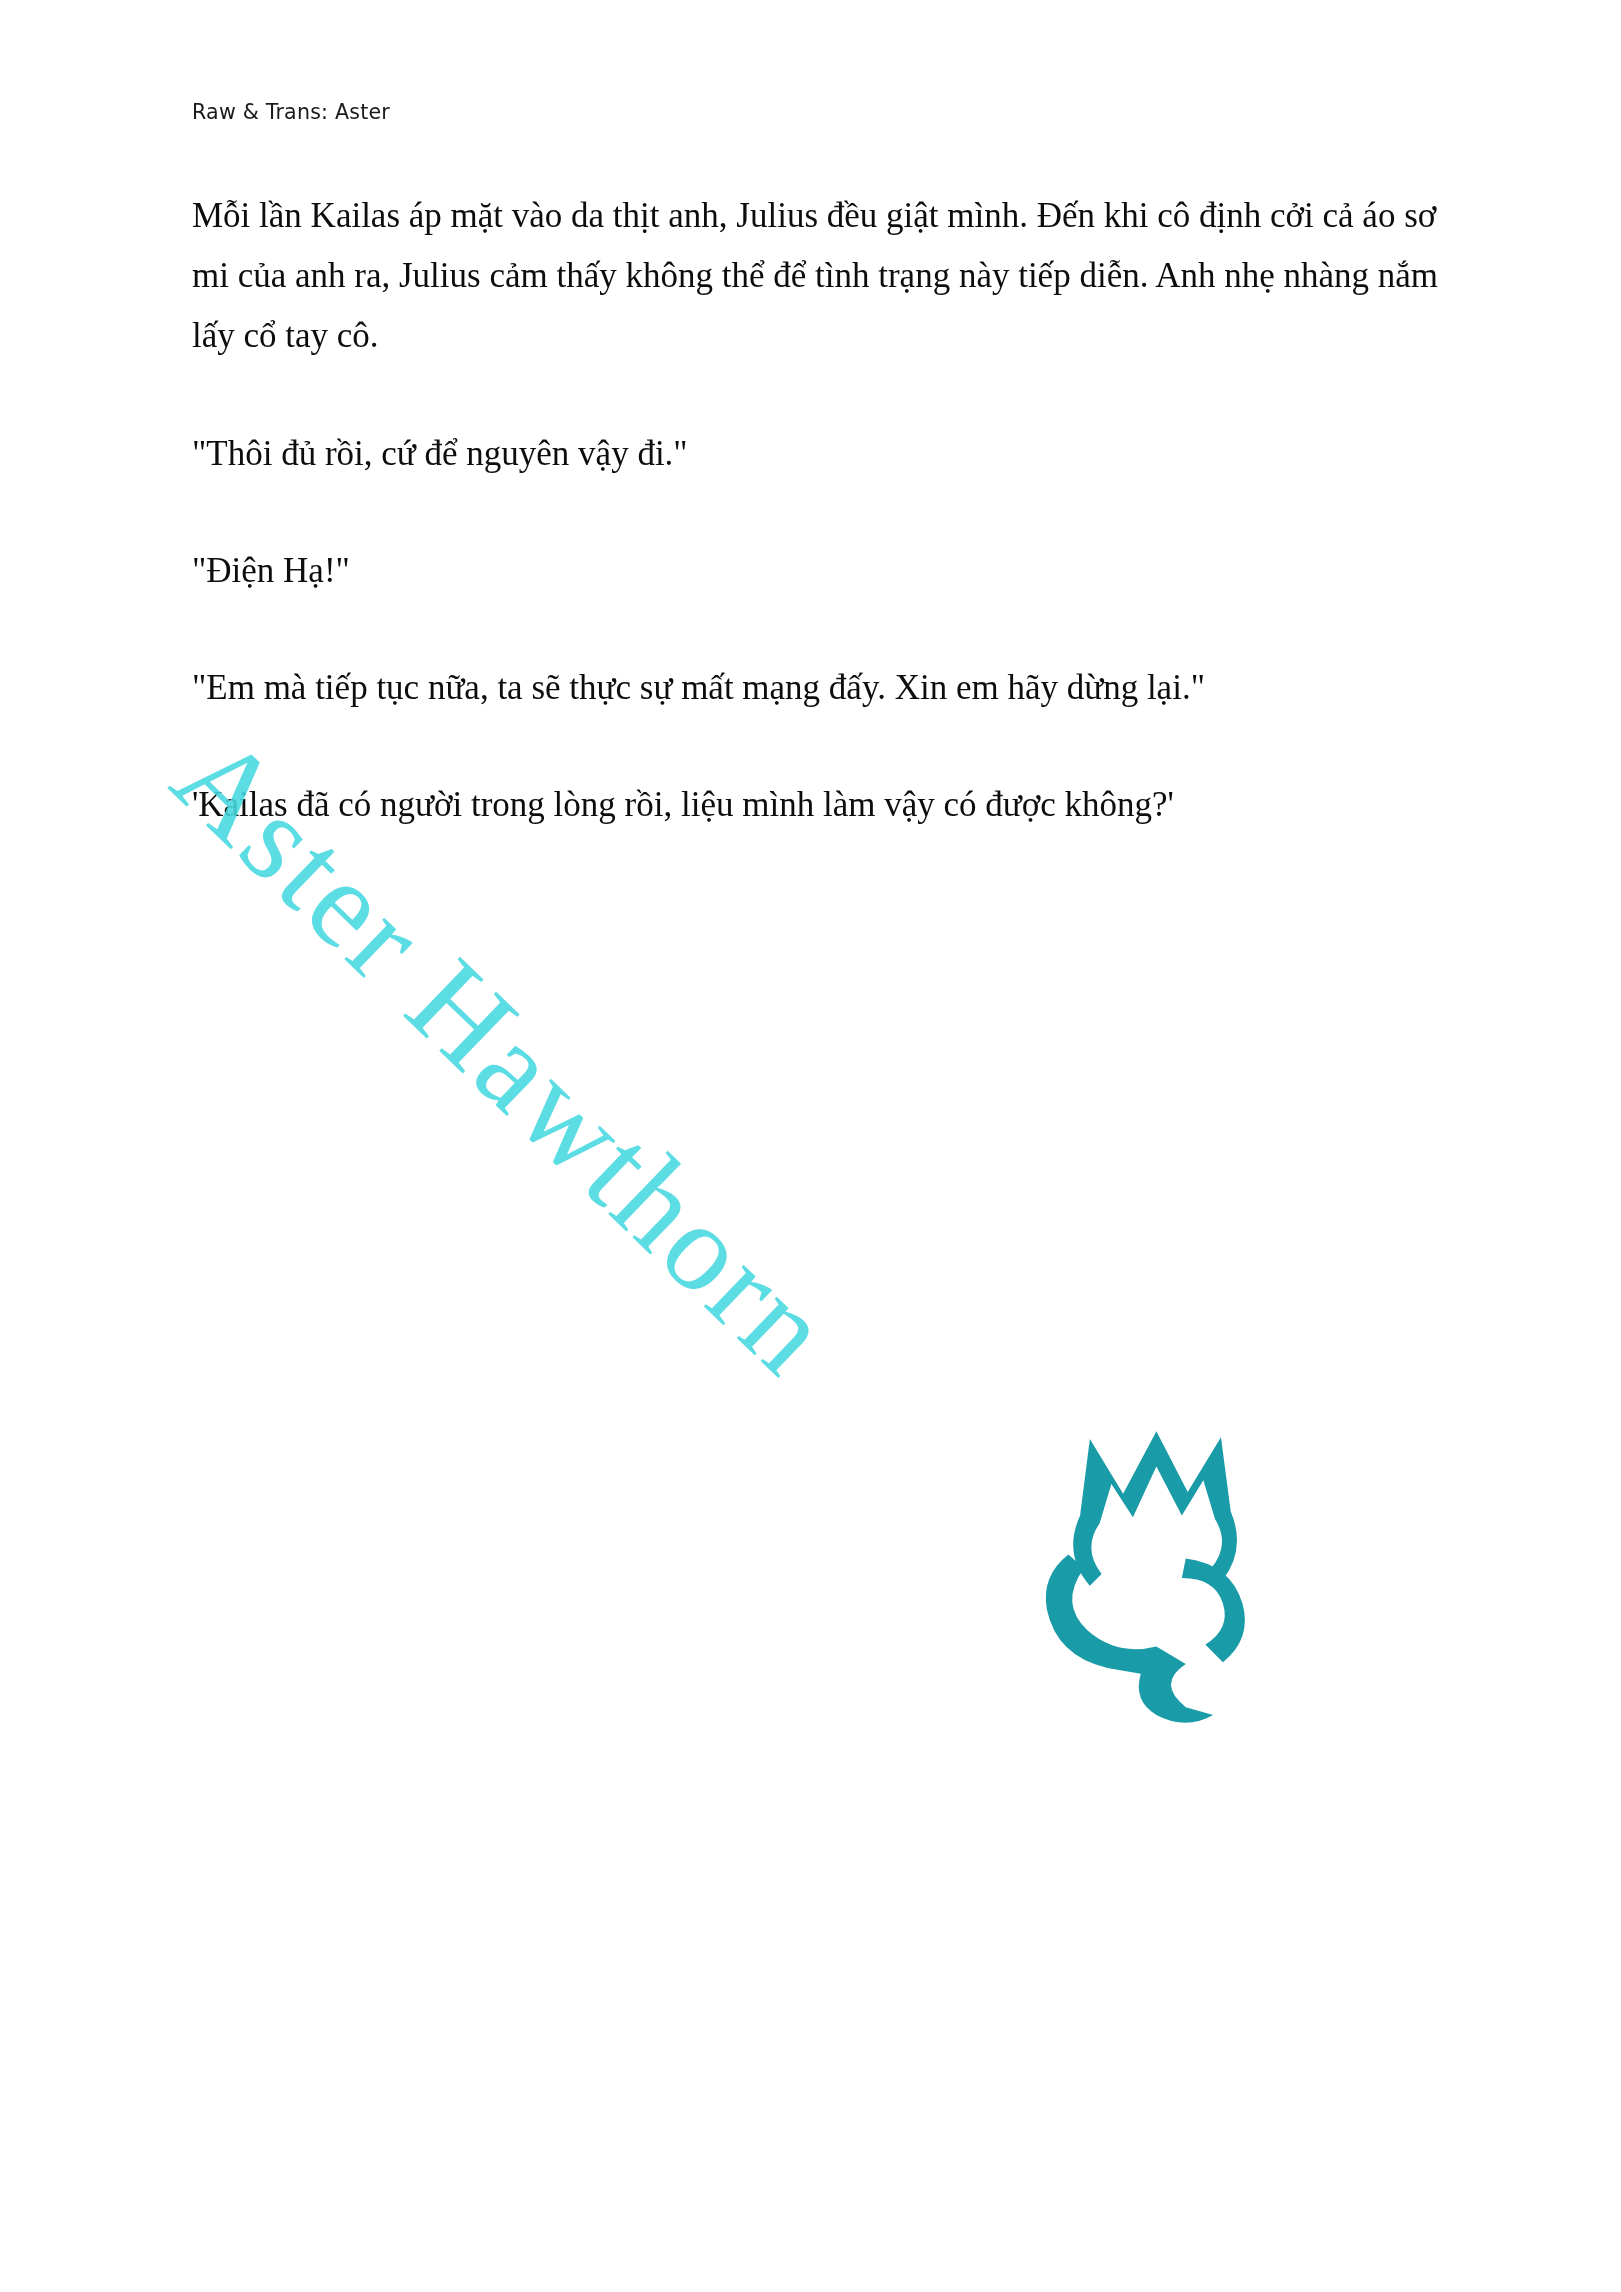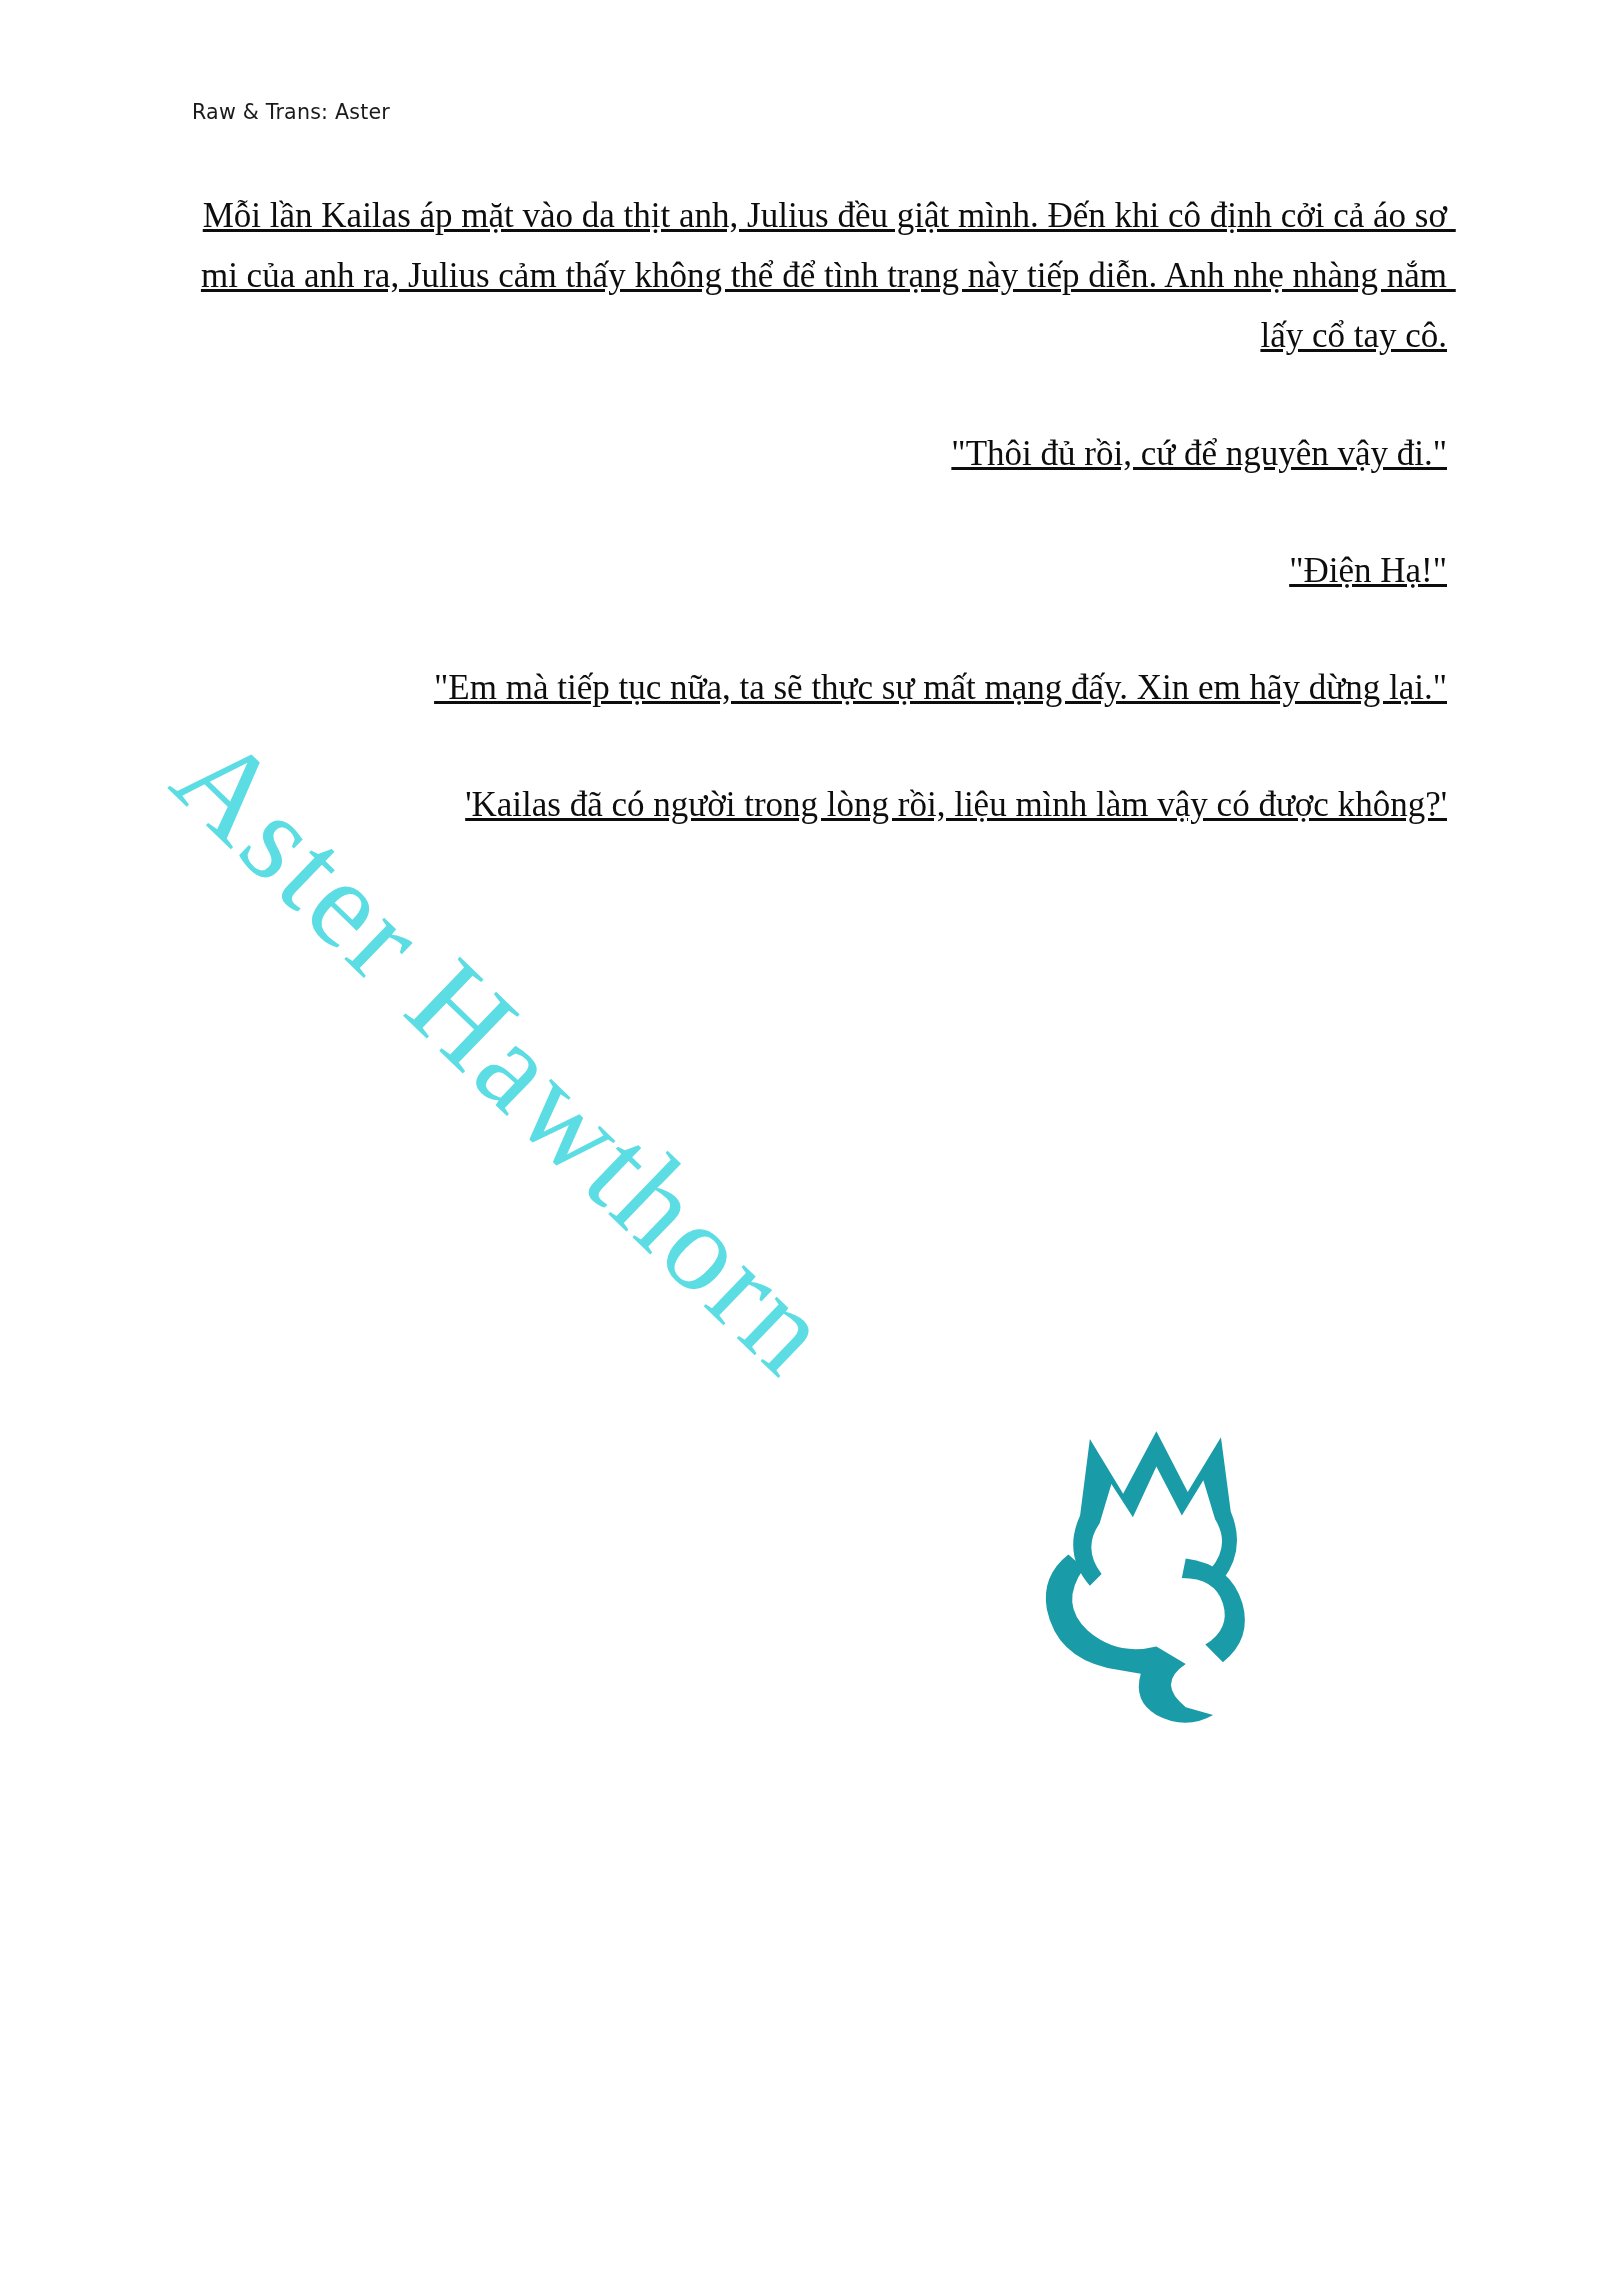--- a/index.html
+++ b/index.html
@@ -29,23 +29,22 @@
     left: 192px;
     top: 186px;
     width: 1255px;
     font-family: "Liberation Serif", serif;
     font-size: 35px;
     line-height: 1.72;
     color: #0d0d0d;
   }
   .para {
     margin: 0 0 57px 0;
-    text-align: right;
+    text-align: left;
     white-space: pre-wrap;
-    text-decoration: underline;
   }
   .para:last-child { margin-bottom: 0; }
   .page-number {
     position: absolute;
     left: 192px;
     top: 2147px;
     font-family: Liberation Mono, monospace;
     font-size: 21px;
     color: #1a1a1a;
     margin-top: 17px;

